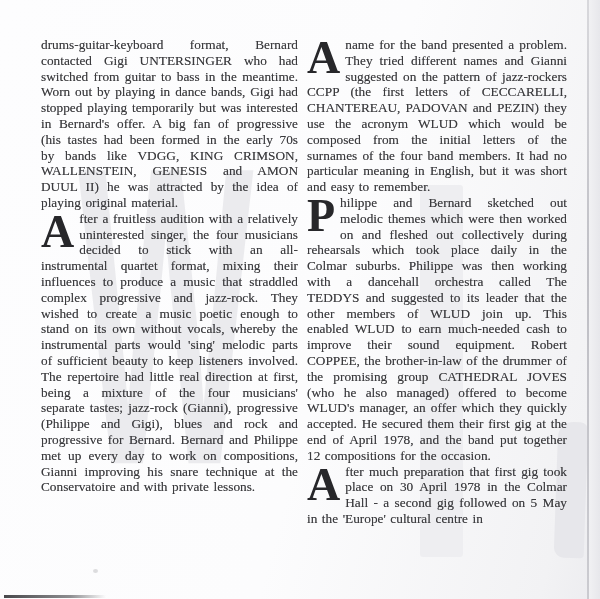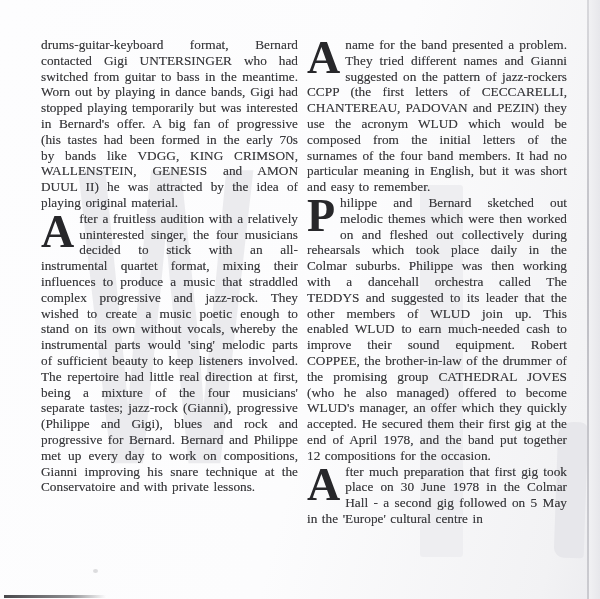--- a/index.html
+++ b/index.html
@@ -88,21 +88,21 @@
   </div>
 
   <div class="col col-right">
     <p>
       <span class="dropcap">A</span><span>name for the band presented a problem. They tried different names and Gianni suggested on the pattern of jazz-rockers CCPP (the first letters of CECCARELLI, CHANTEREAU, PADOVAN and PEZIN) they use the acronym WLUD which would be composed from the initial letters of the surnames of the four band members. It had no particular meaning in English, but it was short and easy to remember.</span>
     </p>
     <p>
       <span class="dropcap">P</span><span>hilippe and Bernard sketched out melodic themes which were then worked on and fleshed out collectively during rehearsals which took place daily in the Colmar suburbs. Philippe was then working with a dancehall orchestra called The TEDDYS and suggested to its leader that the other members of WLUD join up. This enabled WLUD to earn much-needed cash to improve their sound equipment. Robert COPPEE, the brother-in-law of the drummer of the promising group CATHEDRAL JOVES (who he also managed) offered to become WLUD's manager, an offer which they quickly accepted. He secured them their first gig at the end of April 1978, and the band put together 12 compositions for the occasion.</span>
     </p>
     <p>
-      <span class="dropcap">A</span><span>fter much preparation that first gig took place on 30 June 1978 in the Colmar Hall - a second gig followed on 5 May in the 'Europe' cultural centre in</span>
+      <span class="dropcap">A</span><span>fter much preparation that first gig took place on 30 April 1978 in the Colmar Hall - a second gig followed on 5 May in the 'Europe' cultural centre in</span>
     </p>
   </div>
 
   <div class="edge-line"></div>
   <div class="edge-strip"></div>
   <div class="bottom-mark"></div>
   <div class="speck"></div>
 
 </div>
 

